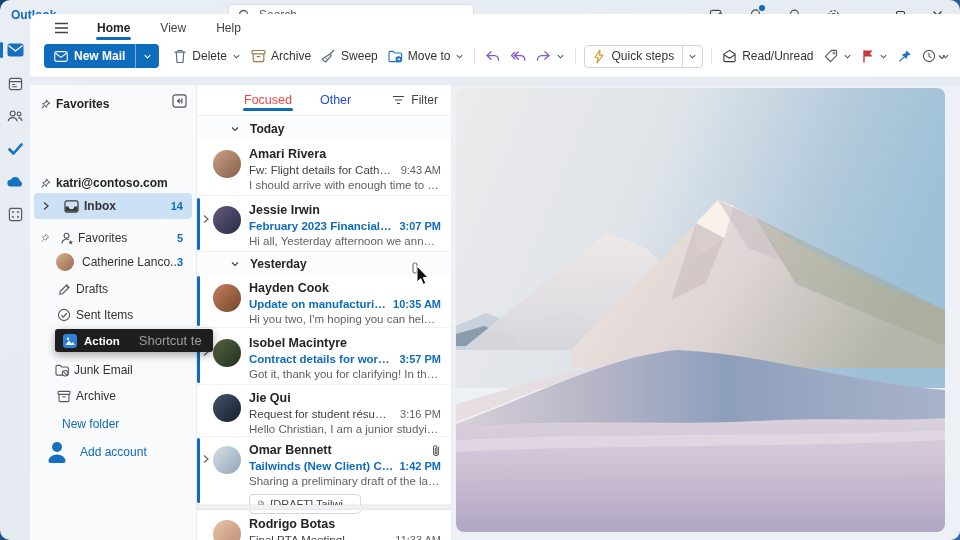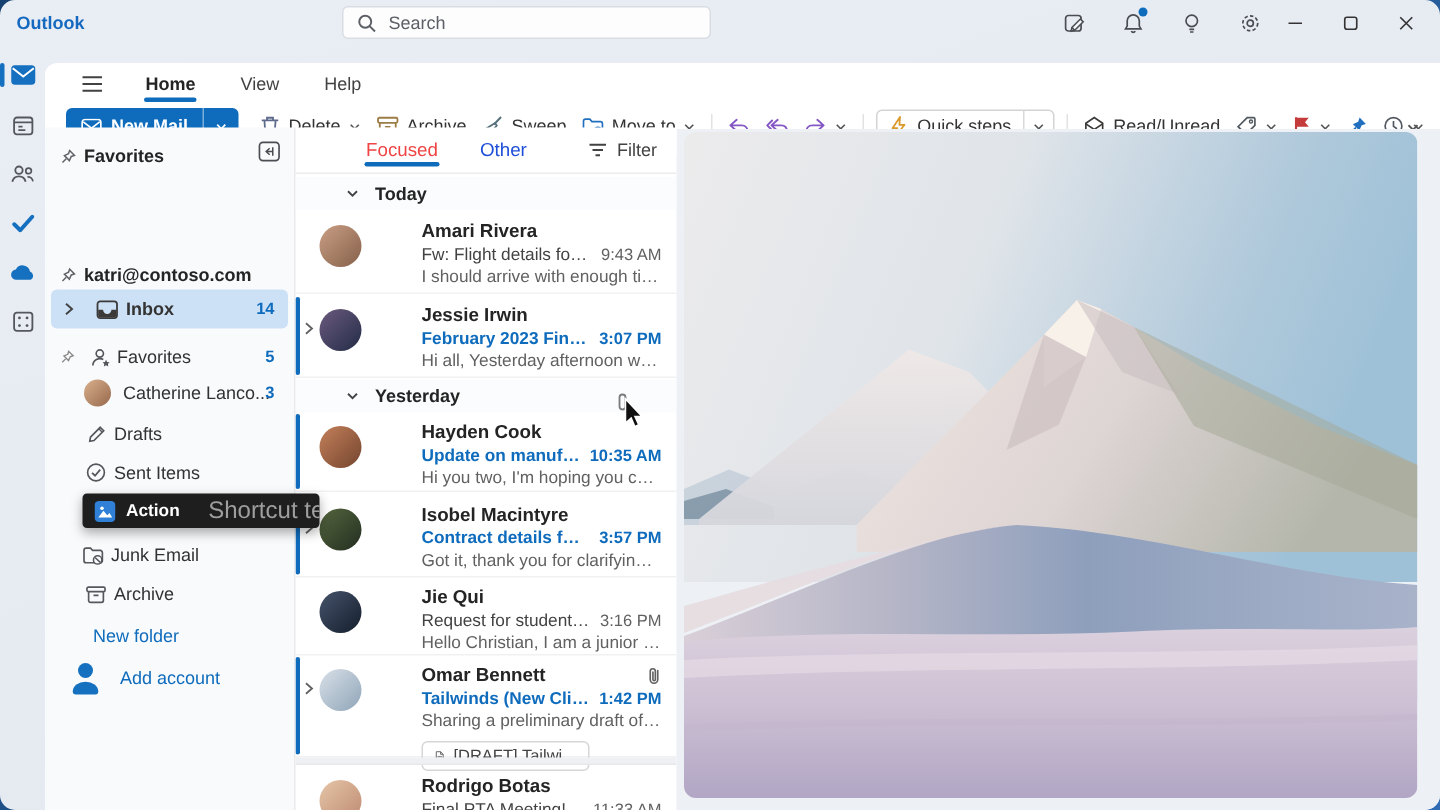--- a/index.html
+++ b/index.html
@@ -29,21 +29,21 @@
   .badge-dot { position:absolute; right:-1px; top:-1px; width:6px; height:6px; border-radius:50%; background:#0f6cbd; }
   .win-controls { position:absolute; right:4px; top:0; height:30px; display:flex; }
   .win-btn { width:37px; height:30px; display:flex; align-items:center; justify-content:center; }
 
   
   .rail { position:absolute; left:0; top:30px; width:30px; bottom:0; }
   .rail-item { position:absolute; left:0; width:30px; height:26px; display:flex; align-items:center; justify-content:center; }
   .rail-sel { position:absolute; left:0; top:5px; width:3px; height:16px; border-radius:2px; background:#1570bf; }
 
   
-  .ribbon { position:absolute; left:30px; top:42px; right:0; height:64px; background:#fff; border-top-left-radius:8px; border-bottom:1px solid #e3e4e6; }
+  .ribbon { position:absolute; left:30px; top:14px; right:0; height:64px; background:#fff; border-top-left-radius:8px; border-bottom:1px solid #e3e4e6; }
   .tabs-row { position:absolute; top:0; left:0; right:0; height:28px; display:flex; align-items:center; padding-left:24px; gap:26px; }
   .tab { position:relative; font-size:12px; color:#424242; padding:5px 2px; }
   .tab.active { font-weight:700; color:#242424; }
   .tab.active::after { content:""; position:absolute; left:1px; right:1px; bottom:0; height:3px; border-radius:2px; background:#0f6cbd; }
   .cmd-row { position:absolute; top:29px; left:0; right:16px; height:26px; display:flex; align-items:center; padding-left:14px; }
   .cmd { display:flex; align-items:center; gap:5px; padding:4px 5px; border-radius:4px; color:#333; font-size:12px; white-space:nowrap; }
   .vsep { width:1px; height:16px; background:#e2e2e2; margin:0 5px; flex:none; }
   .newmail { background:#0f6cbd; color:#fff; border-radius:4px; display:flex; align-items:stretch; overflow:hidden; margin-right:9px; flex:none; }
   .newmail-main { display:flex; align-items:center; gap:6px; padding:5px 10px; font-weight:600; font-size:12px; }
   .newmail-div { width:1px; background:rgba(255,255,255,.45); }
@@ -60,36 +60,36 @@
   .fp-count { position:absolute; right:9px; color:#0f6cbd; font-weight:600; font-size:11px; }
   .fp-selected { background:#cde1f6; height:26px; }
   .fp-link { color:#0f6cbd; }
   .fp-ico { width:30px; display:flex; justify-content:center; flex:none; }
   .tooltip {
     position:absolute; left:55px; top:329px; width:158px; height:23px; z-index:50;
     background:#1e1e1e; border-radius:3px; display:flex; align-items:center;
     padding:0 8px; gap:7px; overflow:hidden; box-shadow:0 3px 8px rgba(0,0,0,.35); white-space:nowrap;
   }
   .tooltip .tl { color:#fff; font-size:11.5px; font-weight:600; }
-  .tooltip .ts { color:#9e9e9e; font-size:16px; margin-left:12px; }
+  .tooltip .ts { color:#9e9e9e; font-size:13px; margin-left:12px; }
 
   
   .content-bg { position:absolute; left:451px; top:86px; right:0; bottom:0; background:#edf1f6; }
   .msg-list { position:absolute; left:196px; top:85px; width:255px; bottom:0; background:#fff; border-left:1px solid #eaeaec; overflow:hidden; }
   .ml-header { position:absolute; top:0; left:0; right:0; height:31px; border-bottom:1px solid #ececec; display:flex; align-items:center; padding-left:46px; gap:26px; }
   .ml-tab { position:relative; font-size:12.5px; color:#1d4ed8; padding:6px 1px; }
   .ml-tab.active { font-weight:400; color:#ef4444; }
   .ml-tab.active::after { content:""; position:absolute; left:0; right:0; bottom:2px; height:3px; border-radius:2px; background:#0f6cbd; }
   .ml-filter { position:absolute; right:13px; top:8px; display:flex; align-items:center; gap:6px; color:#424242; font-size:12px; }
   .group-hd { position:absolute; left:0; right:0; height:22px; display:flex; align-items:center; gap:10px; padding-left:33px; font-size:12px; font-weight:600; color:#242424; background:#fbfcfd; }
   .msg-row { position:absolute; left:0; right:0; border-bottom:1px solid #f1f1f2; }
   .unread-bar { position:absolute; left:0; top:1px; bottom:1px; width:3px; border-radius:2px; background:#0f6cbd; }
   .expander { position:absolute; left:5px; top:17px; }
   .avatar { position:absolute; left:16px; top:9px; width:28px; height:28px; border-radius:50%; }
-  .msg-content { position:absolute; left:52px; right:10px; top:5px;margin-left:32px; }
+  .msg-content { position:absolute; left:52px; right:10px; top:5px; }
   .m-sender { font-size:12.5px; font-weight:600; color:#242424; line-height:16px; white-space:nowrap; overflow:hidden; }
   .m-line2 { display:flex; align-items:baseline; gap:6px; line-height:16px; }
   .m-subject { flex:1; min-width:0; font-size:11.5px; color:#424242; white-space:nowrap; overflow:hidden; text-overflow:ellipsis; }
   .m-subject.unread { color:#0f6cbd; font-weight:600; }
   .m-time { font-size:11px; color:#616161; flex:none; }
   .m-time.unread { color:#0f6cbd; font-weight:600; }
   .m-preview { font-size:11.5px; color:#616161; line-height:15px; white-space:nowrap; overflow:hidden; text-overflow:ellipsis; }
   .m-clip { position:absolute; right:10px; top:7px; }
   .attach-chip { margin-top:5px; display:inline-flex; align-items:center; gap:6px; max-width:112px; border:1px solid #d6d6d6; border-radius:4px; padding:3px 8px; font-size:11px; color:#424242; white-space:nowrap; overflow:hidden; }
   .list-gap { position:absolute; left:0; right:0; height:5px; background:#eef0f3; border-bottom:1px solid #e6e8eb; }

